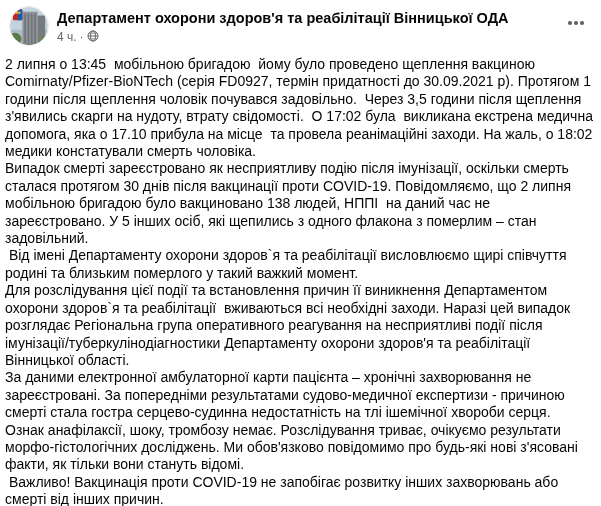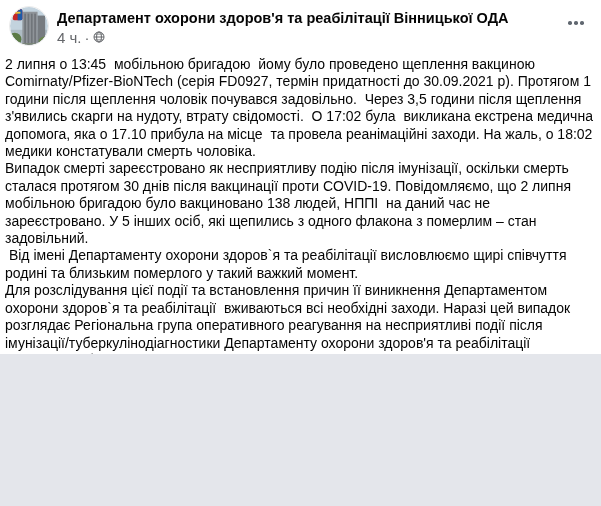--- a/index.html
+++ b/index.html
@@ -1,27 +1,27 @@
 <!DOCTYPE html>
 <html><head>
 <meta charset="utf-8">
 <style>
   html,body{margin:0;padding:0;background:#e4e6eb;}
   .screen{
-    width:601px;height:354px;background:#ffffff;position:relative;overflow:hidden;
+    width:601px;height:506px;background:#ffffff;position:relative;overflow:hidden;
     font-family:"Liberation Sans","DejaVu Sans",sans-serif;
     -webkit-font-smoothing:antialiased;
   }
   
   .header{display:flex;align-items:flex-start;padding:6px 16px 0 9px;position:relative;}
   .avatar-btn{width:40px;height:40px;border-radius:50%;overflow:hidden;flex:0 0 auto;cursor:pointer;border:1px solid rgba(0,0,0,.08);box-sizing:border-box;}
   .avatar-btn svg{display:block;}
   .header-info{margin-left:8px;padding-top:3px;min-width:0;}
   .page-name{font-size:14.5px;font-weight:700;color:#050505;line-height:18px;cursor:pointer;}
-  .meta{display:flex;align-items:center;gap:3px;font-size:15px;color:#65676b;margin-top:2px;line-height:15px;}
+  .meta{display:flex;align-items:center;gap:3px;font-size:12px;color:#65676b;margin-top:2px;line-height:15px;}
   .meta .ts{cursor:pointer;}
   .meta .sep{color:#65676b;}
   .globe{display:inline-block;margin-top:1px;}
   .more-btn{position:absolute;top:15px;right:13px;display:flex;gap:2.5px;padding:6px 4px;cursor:pointer;align-items:center;}
   .more-btn .dot{width:3.6px;height:3.6px;border-radius:50%;background:#606770;}
   
   .content{padding:10px 8px 0 5px;font-size:14px;line-height:17.4px;color:#050505;}
   .intro{margin:0 0 7px 0;white-space:pre-wrap;}
   .pin{display:inline-block;vertical-align:-2px;margin-right:4px;}
   .body-text{white-space:pre-wrap;}

